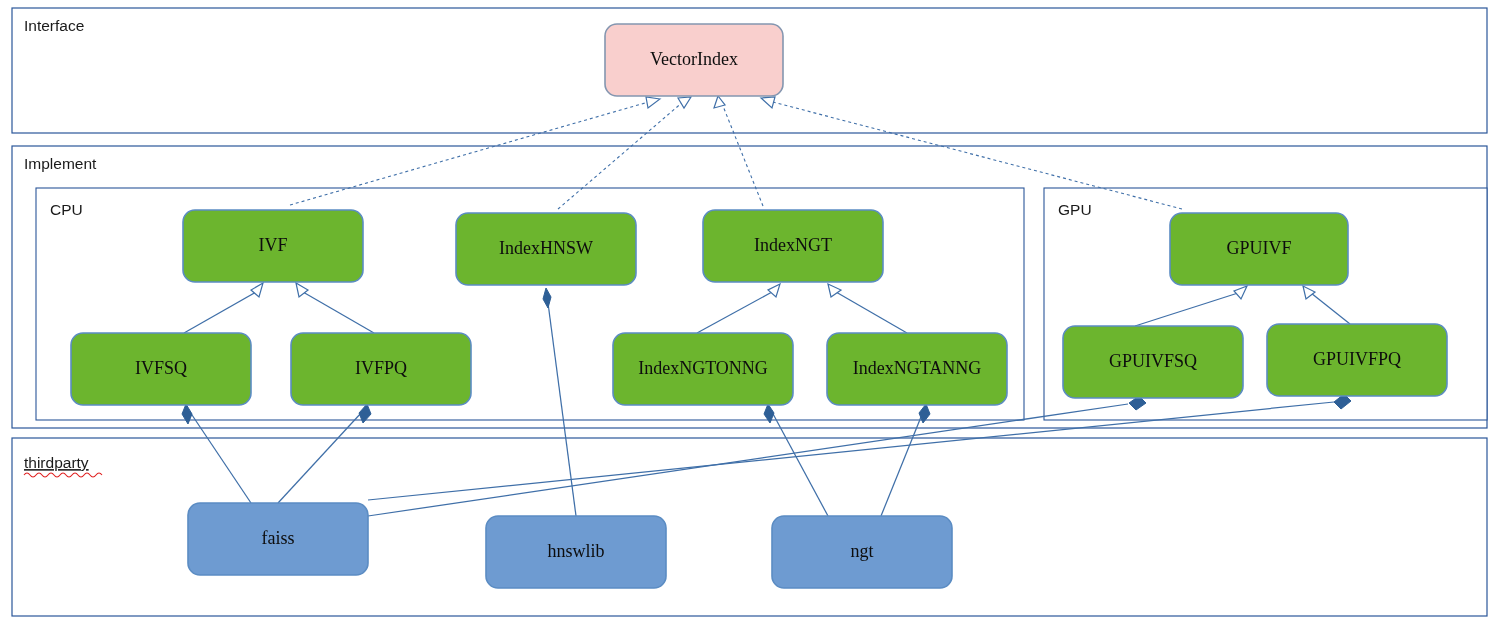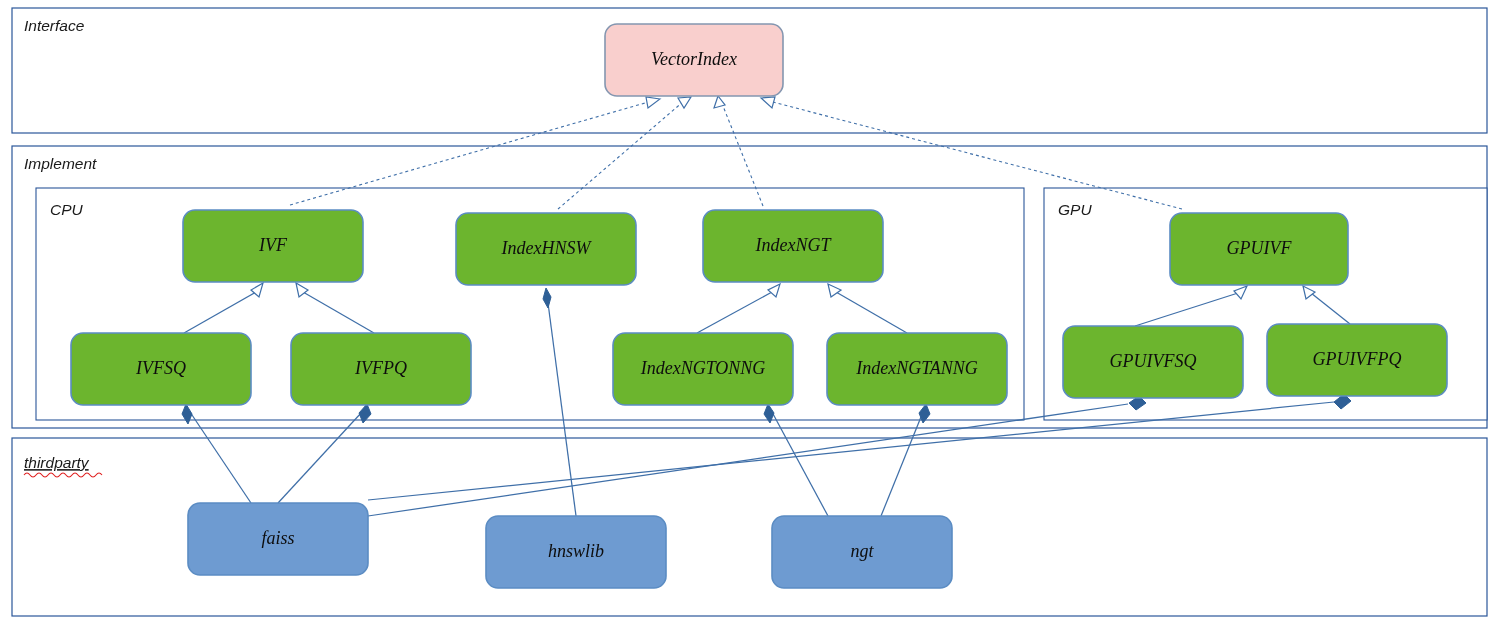--- a/index.html
+++ b/index.html
@@ -7,21 +7,20 @@
     padding: 0;
     background: #ffffff;
   }
   #canvas {
     position: relative;
     width: 1503px;
     height: 628px;
     background: #ffffff;
     font-family: "Liberation Sans", sans-serif;
     overflow: hidden;
-    font-style: italic;
   }
   svg#diagram {
     position: absolute;
     left: 0;
     top: 0;
     width: 1503px;
     height: 628px;
     display: block;
   }
   .grp-rect {

